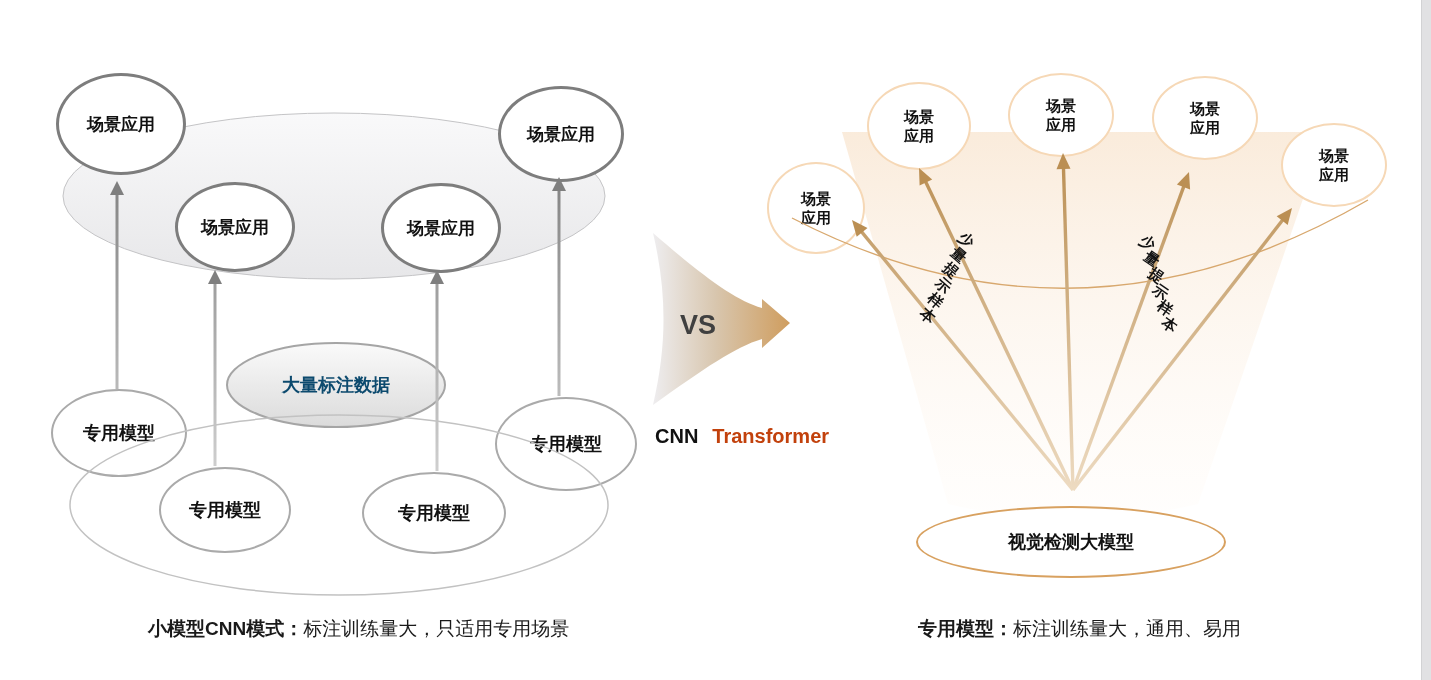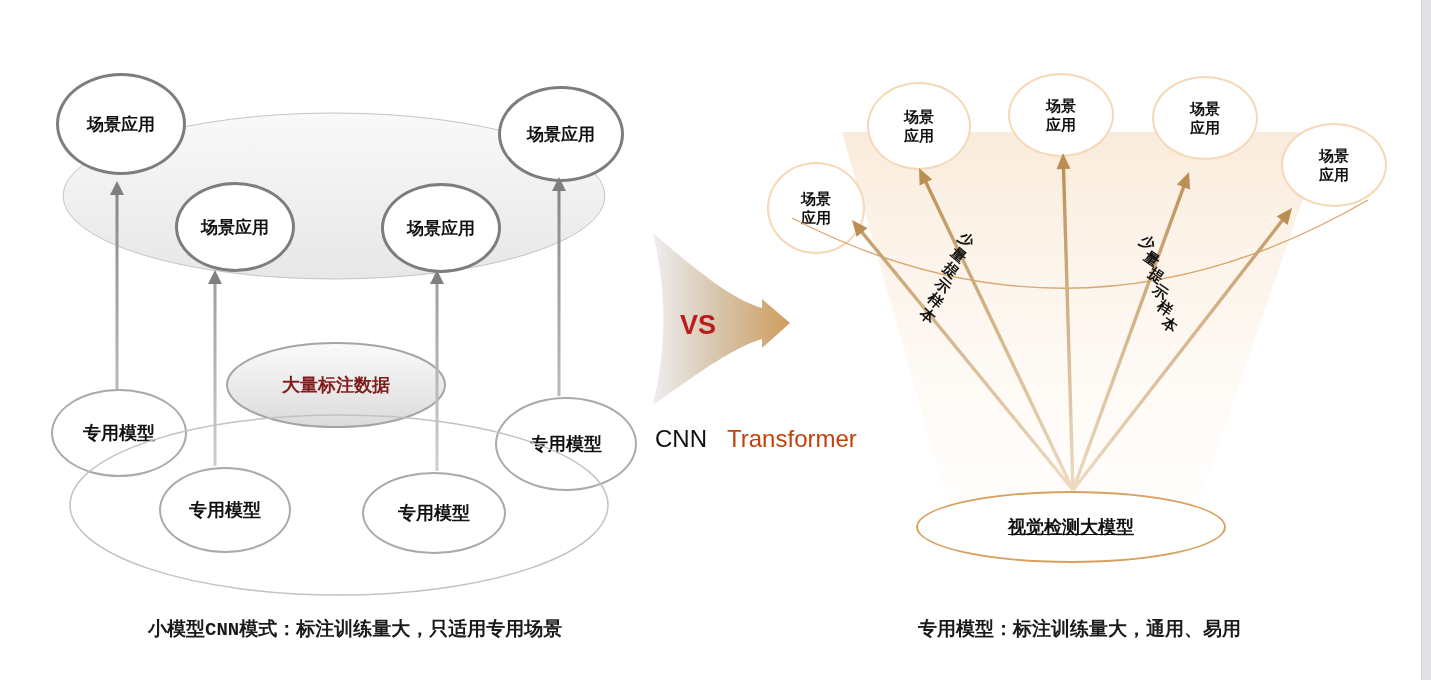--- a/index.html
+++ b/index.html
@@ -6,29 +6,29 @@
   .stage{position:relative;width:1431px;height:680px;background:#ffffff;overflow:hidden;
          font-family:"Liberation Sans", sans-serif;}
   .layer{position:absolute;left:0;top:0;width:1431px;height:680px;pointer-events:none;}
   .node{position:absolute;border-radius:50%;background:#ffffff;display:flex;align-items:center;
         justify-content:center;text-align:center;color:#111;font-weight:800;}
   .cnode{border:3px solid #7d7d7d;font-size:17px;}
   .mnode{border:2px solid #aaaaaa;font-size:18px;}
   .rnode{border:2px solid #f6d8b6;font-size:15px;line-height:19px;flex-direction:column;}
   .bignode{border:2px solid #d8a160;font-size:18px;}
   .datalabel{position:absolute;display:flex;align-items:center;justify-content:center;
-        color:#7f1d1d;font-weight:800;font-size:18px;}
+        color:#0c4a6e;font-weight:800;font-size:18px;}
   .vs{position:absolute;left:668px;top:306px;width:60px;height:38px;display:flex;align-items:center;
-      justify-content:center;font-size:27px;font-weight:800;color:#b91c1c;}
-  .modelrow{position:absolute;left:655px;top:425px;display:flex;gap:20px;font-size:24px;font-weight:400;}
+      justify-content:center;font-size:27px;font-weight:800;color:#404040;}
+  .modelrow{position:absolute;left:655px;top:425px;display:flex;gap:14px;font-size:20px;font-weight:700;}
   .cnn{color:#111;}
   .transformer{color:#c2410c;}
   .caption{position:absolute;top:616px;font-size:19px;color:#1a1a1a;white-space:nowrap;}
-  .caption .b{font-weight:800;font-family:Liberation Mono, monospace;}
-  .caption .r{font-weight:700;}
+  .caption .b{font-weight:800;}
+  .caption .r{font-weight:400;}
   .cap-left{left:148px;}
   .cap-right{left:918px;}
   .arrow-label{position:absolute;display:flex;flex-direction:column;align-items:center;
       font-weight:800;font-size:15px;color:#111;transform-origin:50% 0;}
   .arrow-label span{display:block;line-height:17px;}
   .alabel-left{left:963px;top:232px;transform:rotate(27deg);}
   .alabel-left span{transform:rotate(14deg);}
   .alabel-right{left:1138px;top:234px;transform:rotate(-15deg);}
   .alabel-right span{transform:rotate(50deg);}
   .scrollbar{position:absolute;right:0;top:0;width:9px;height:680px;background:#e1e1e3;
@@ -118,21 +118,21 @@
   </div>
   <div class="node rnode" style="left:1152px;top:76px;width:102px;height:80px;">
     <span>场景</span>
     <span>应用</span>
   </div>
   <div class="node rnode" style="left:1281px;top:123px;width:102px;height:80px;">
     <span>场景</span>
     <span>应用</span>
   </div>
 
-  <div class="node bignode" style="left:916px;top:491px;width:306px;height:68px;text-decoration:underline;">
+  <div class="node bignode" style="left:916px;top:506px;width:306px;height:68px;">
     <span>视觉检测大模型</span>
   </div>
 
   <svg class="layer" viewBox="0 0 1431 680">
     <ellipse cx="339" cy="505" rx="269" ry="90" fill="none" stroke="#c2c2c2" stroke-width="1.5"></ellipse>
     <path d="M 792 218 Q 1080 367 1368 200" fill="none" stroke="#d8a86e" stroke-width="1.4"></path>
 
     <g stroke="url(#gGrayArr)" stroke-width="3">
       <line x1="117" y1="389" x2="117" y2="192"></line>
       <line x1="215" y1="466" x2="215" y2="281"></line>

